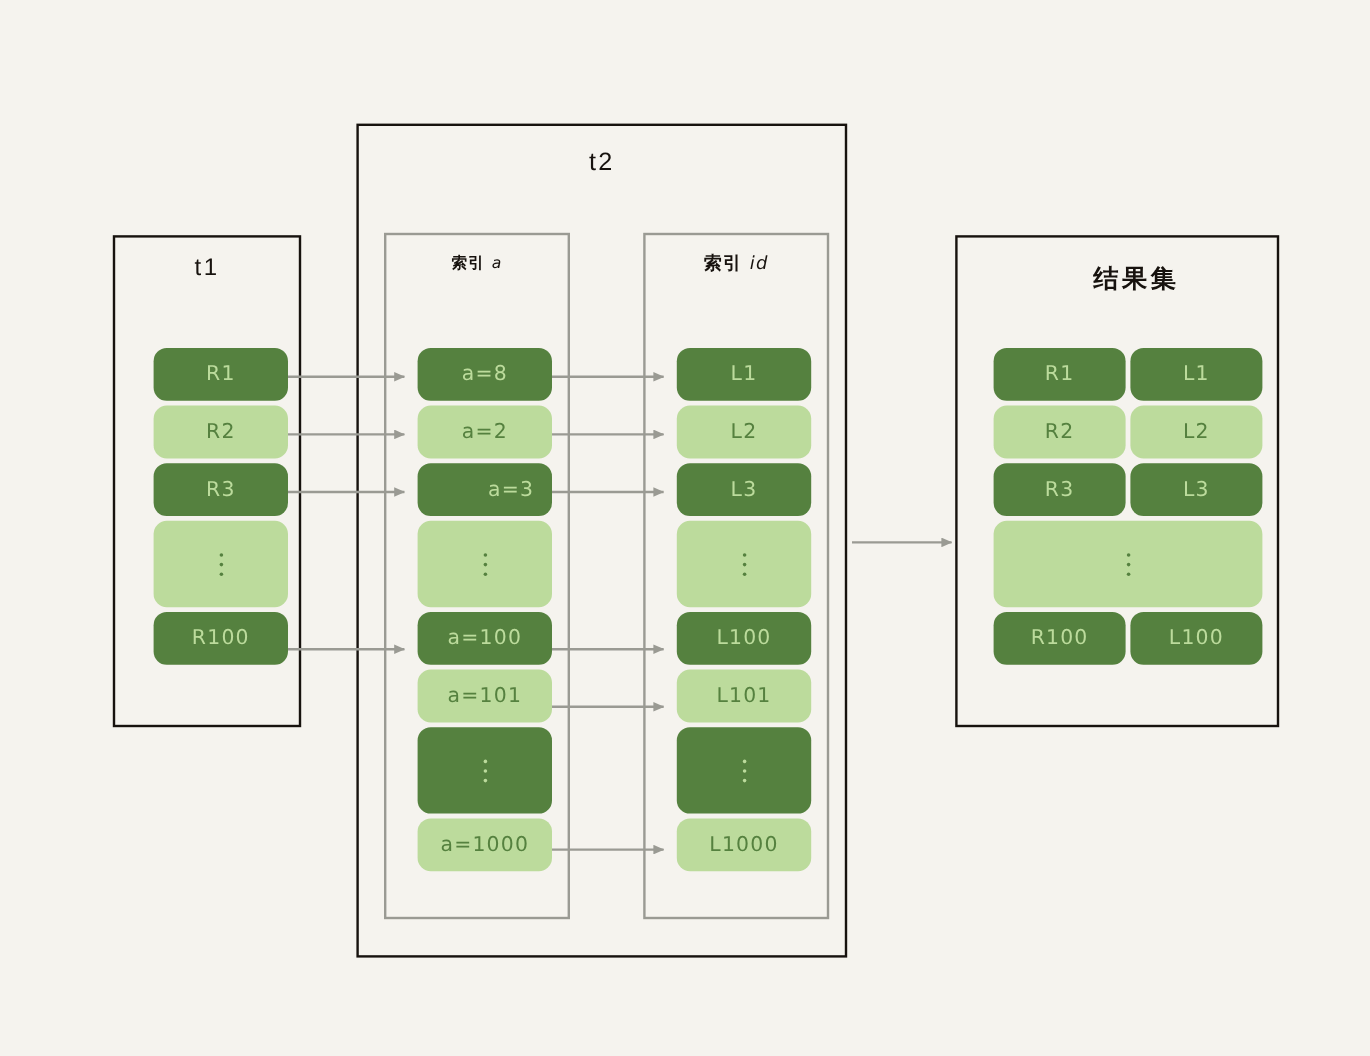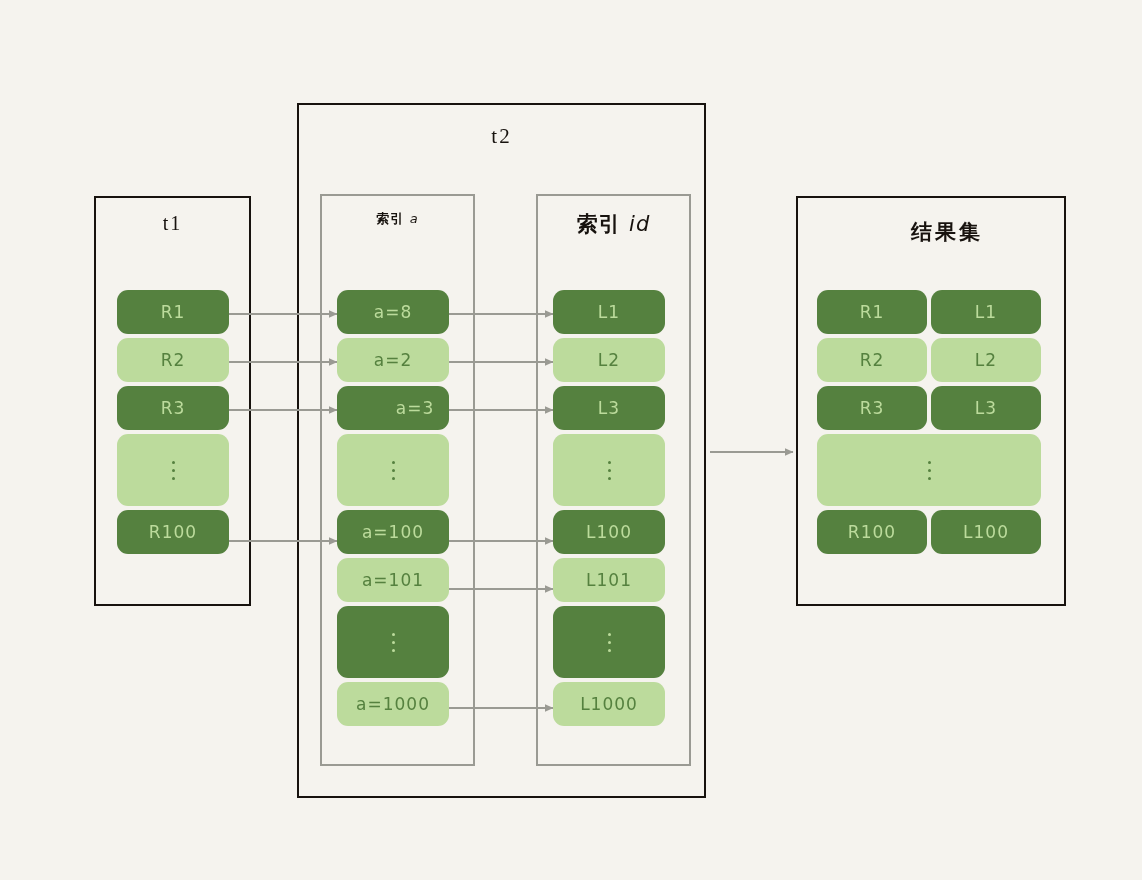--- a/index.html
+++ b/index.html
@@ -24,21 +24,21 @@
     position: absolute;
     border: 2px solid #17120e;
     background: transparent;
     box-sizing: border-box;
   }
   .box-title {
     position: absolute;
     left: 0;
     width: 100%;
     text-align: center;
-    font-family: Liberation Serif, serif;
+    font-family: Liberation Sans, sans-serif;
     color: #17120e;
     letter-spacing: 2px;
   }
 
   
   .inner-box {
     position: absolute;
     border: 2px solid #9a9a93;
     background: transparent;
     box-sizing: border-box;
@@ -62,20 +62,21 @@
   .cell {
     position: absolute;
     border-radius: 11px;
     box-sizing: border-box;
     display: flex;
     align-items: center;
     justify-content: center;
     font-family: "DejaVu Sans", sans-serif;
     font-size: 17px;
     letter-spacing: 1px;
+    margin-left: 11px;
   }
   .cell.dark  { background: #55813f; color: #bcdb9c; }
   .cell.light { background: #bcdb9c; color: #55813f; }
 
   .dots {
     display: flex;
     flex-direction: column;
     align-items: center;
     justify-content: center;
     gap: 5px;
@@ -113,21 +114,21 @@
   </div>
 
   <div class="inner-box" style="left:320px; top:194px; width:155px; height:572px;">
     <div class="inner-title" style="top:14px; font-size:13px;">
       <span>索引</span>
       <span class="latin">a</span>
     </div>
   </div>
 
   <div class="inner-box" style="left:536px; top:194px; width:155px; height:572px;">
-    <div class="inner-title" style="top:14px; font-size:21px;">
+    <div class="inner-title" style="top:14px; font-size:15px;">
       <span>索引</span>
       <span class="latin">id</span>
     </div>
   </div>
 
   <div class="box" style="left:796px; top:196px; width:270px; height:410px;">
     <div class="box-title" style="top:20px; font-size:21px; font-weight:bold; letter-spacing:3px;padding-left:16px;">结果集</div>
   </div>
 
   <svg class="arrow-svg">

